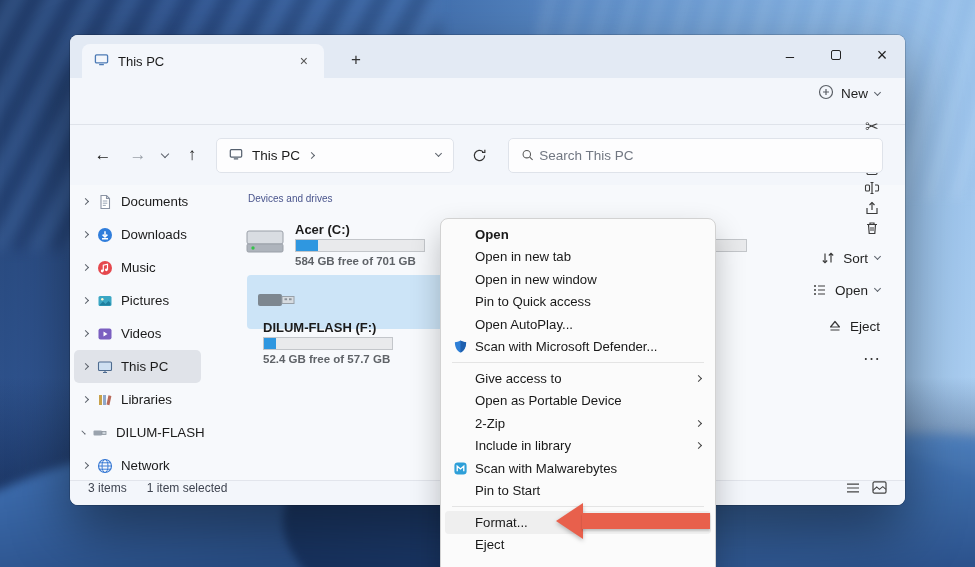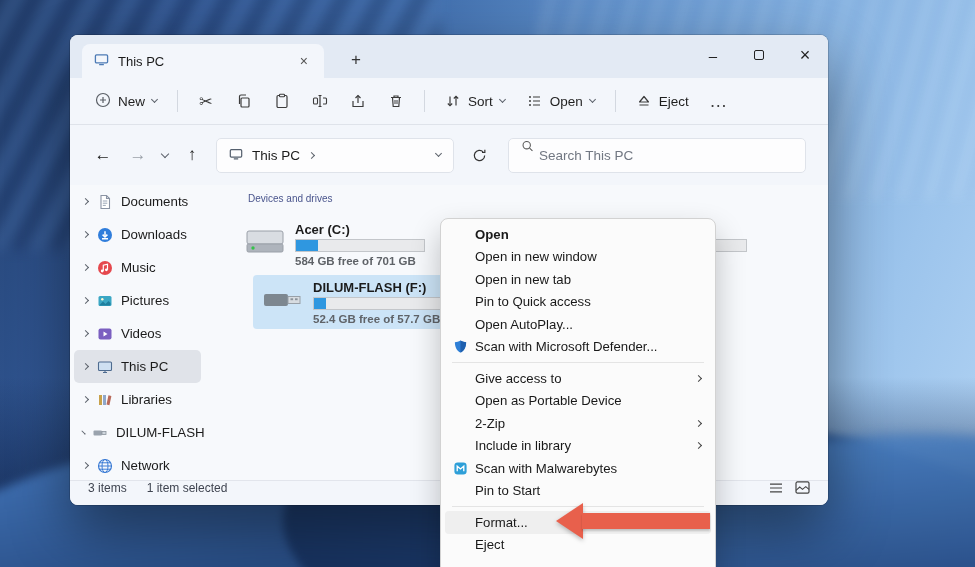--- a/index.html
+++ b/index.html
@@ -21,48 +21,48 @@
     background:linear-gradient(to top,#0b1b3e 0%,#11254c 45%,rgba(17,37,76,0) 100%); }
   .wp-wave1 { position:absolute; left:-140px; bottom:-120px; width:760px; height:260px; border-radius:50%;
     background:linear-gradient(#40essa, #16315f); background:linear-gradient(#3f70b3,#16315f);
     transform:rotate(-9deg); filter:blur(5px); }
   .wp-wave2 { position:absolute; left:280px; bottom:-150px; width:860px; height:300px; border-radius:50%;
     background:linear-gradient(#2c5693,#0d2045); transform:rotate(7deg); filter:blur(4px); }
   .wp-wave3 { position:absolute; left:560px; bottom:-90px; width:600px; height:220px; border-radius:50%;
     background:linear-gradient(#4a7fc0,#1d3c72); transform:rotate(-5deg); filter:blur(6px); opacity:.9; }
 
   
-  .window { position:absolute; left:70px; top:35px; width:758px; height:470px;
+  .window { position:absolute; left:70px; top:35px; width:835px; height:470px;
     background:#f3f6fb; border-radius:8px; overflow:hidden;
     box-shadow:0 26px 60px rgba(0,0,0,.45), 0 0 0 1px rgba(0,0,0,.15); }
 
   .titlebar { position:relative; height:43px; background:#e3eaf4; }
   .tab { position:absolute; left:12px; top:9px; width:242px; height:34px; background:#f3f6fb;
     border-radius:8px 8px 0 0; display:flex; align-items:center; gap:9px; padding:0 12px; font-size:13px; color:#1b1b1b; }
   .tab-close { margin-left:auto; font-size:14px; color:#555; padding:0 4px; border-radius:3px; }
   .newtab { position:absolute; left:272px; top:12px; width:28px; height:26px; display:flex; align-items:center;
     justify-content:center; font-size:17px; color:#333; border-radius:4px; }
   .win-controls { position:absolute; right:0; top:0; height:43px; display:flex; }
   .wc-btn { width:46px; height:40px; display:flex; align-items:center; justify-content:center; font-size:15px; color:#222; }
   .max-box { width:10px; height:10px; border:1.2px solid #222; border-radius:2px; display:inline-block; }
 
-  .toolbar { height:47px; display:flex; align-items:center; padding:0 16px; gap:4px; border-bottom:1px solid #dfe3ea; background:#f3f6fb; }
+  .toolbar { height:47px; display:flex; align-items:flex-end; padding:0 16px; gap:4px; border-bottom:1px solid #dfe3ea; background:#f3f6fb;flex-direction:column; }
   .tb-btn { display:flex; align-items:center; gap:7px; font-size:13.5px; color:#1f1f1f; padding:6px 9px; border-radius:4px; }
   .tb-ic { width:34px; height:32px; display:flex; align-items:center; justify-content:center; border-radius:4px; font-size:15px; color:#3c3c3c; }
   .tb-sep { width:1px; height:22px; background:#d3d8e0; margin:0 7px; }
   .glyph-cut { font-size:16px; color:#3c3c3c; }
 
   .navbar { height:60px; display:flex; align-items:center; padding:0 22px; gap:13px; background:#f3f6fb; }
   .nav-btn { font-size:17px; color:#1b1b1b; width:22px; text-align:center; }
   .nav-btn.disabled { color:#9aa0a8; }
   .addressbar { display:flex; align-items:center; gap:9px; width:238px; height:35px; border:1px solid #dfe3ea;
     background:#fdfdfe; border-radius:5px; padding:0 12px; font-size:13.5px; color:#1b1b1b; }
   .refresh { width:24px; display:flex; justify-content:center; }
   .searchbar { flex:1; height:35px; border:1px solid #dfe3ea; background:#fdfdfe; border-radius:5px;
-    display:flex; gap:5px; padding:0 12px; margin-left:4px; }
+    display:flex; align-items:center; gap:5px; padding:0 12px; margin-left:4px; }
   .searchbar input { border:none; outline:none; background:transparent; font-family:inherit; font-size:13.5px; width:100%; color:#1a1a1a; }
   .searchbar input::placeholder { color:#717782; }
 
   .body { display:flex; height:295px; background:#f7f9fc;justify-content:center; }
   .sidebar { width:135px; padding-top:0; }
   .side-item { height:33px; display:flex; align-items:center; gap:8px; padding:0 4px 0 9px; margin:0 4px;
     border-radius:5px; font-size:13.3px; color:#1b1b1b; white-space:nowrap; }
   .side-item.selected { background:#e0e3e9; }
   .side-item .sicon { width:17px; display:flex; justify-content:center; }
 
@@ -368,21 +368,21 @@
             </svg>
           <div class="tinfo">
             <div class="tname">Acer (C:)</div>
             <div class="tbar">
                 <div class="tfill" style="width: 17%;"></div>
               </div>
             <div class="tcaption">584 GB free of 701 GB</div>
           </div>
         </div>
 
-        <div class="tile selected" style="left:48px; top:90px;">
+        <div class="tile selected" style="left:42px; top:90px;flex-direction:column;">
           <svg class="drive-icon" viewBox="0 0 44 38">
               <rect x="3" y="13" width="24" height="12" rx="2" fill="#7d8790"></rect>
               <rect x="27" y="15.5" width="12" height="7" fill="#d7dce1" stroke="#98a0a8"></rect>
               <rect x="29.5" y="17.3" width="2.6" height="1.9" fill="#8a929a"></rect>
               <rect x="34" y="17.3" width="2.6" height="1.9" fill="#8a929a"></rect>
             </svg>
           <div class="tinfo">
             <div class="tname">DILUM-FLASH (F:)</div>
             <div class="tbar">
                 <div class="tfill" style="width: 9%;"></div>
@@ -422,25 +422,25 @@
     </div>
   </div>
 
   <div class="context-menu">
     <div class="menu-item bold">
       <span class="mi-icon"></span>
       <span>Open</span>
     </div>
     <div class="menu-item">
       <span class="mi-icon"></span>
+      <span>Open in new tab</span>
+    </div>
+    <div class="menu-item">
+      <span class="mi-icon"></span>
       <span>Open in new window</span>
-    </div>
-    <div class="menu-item">
-      <span class="mi-icon"></span>
-      <span>Open in new tab</span>
     </div>
     <div class="menu-item">
       <span class="mi-icon"></span>
       <span>Pin to Quick access</span>
     </div>
     <div class="menu-item">
       <span class="mi-icon"></span>
       <span>Open AutoPlay...</span>
     </div>
     <div class="menu-item">

